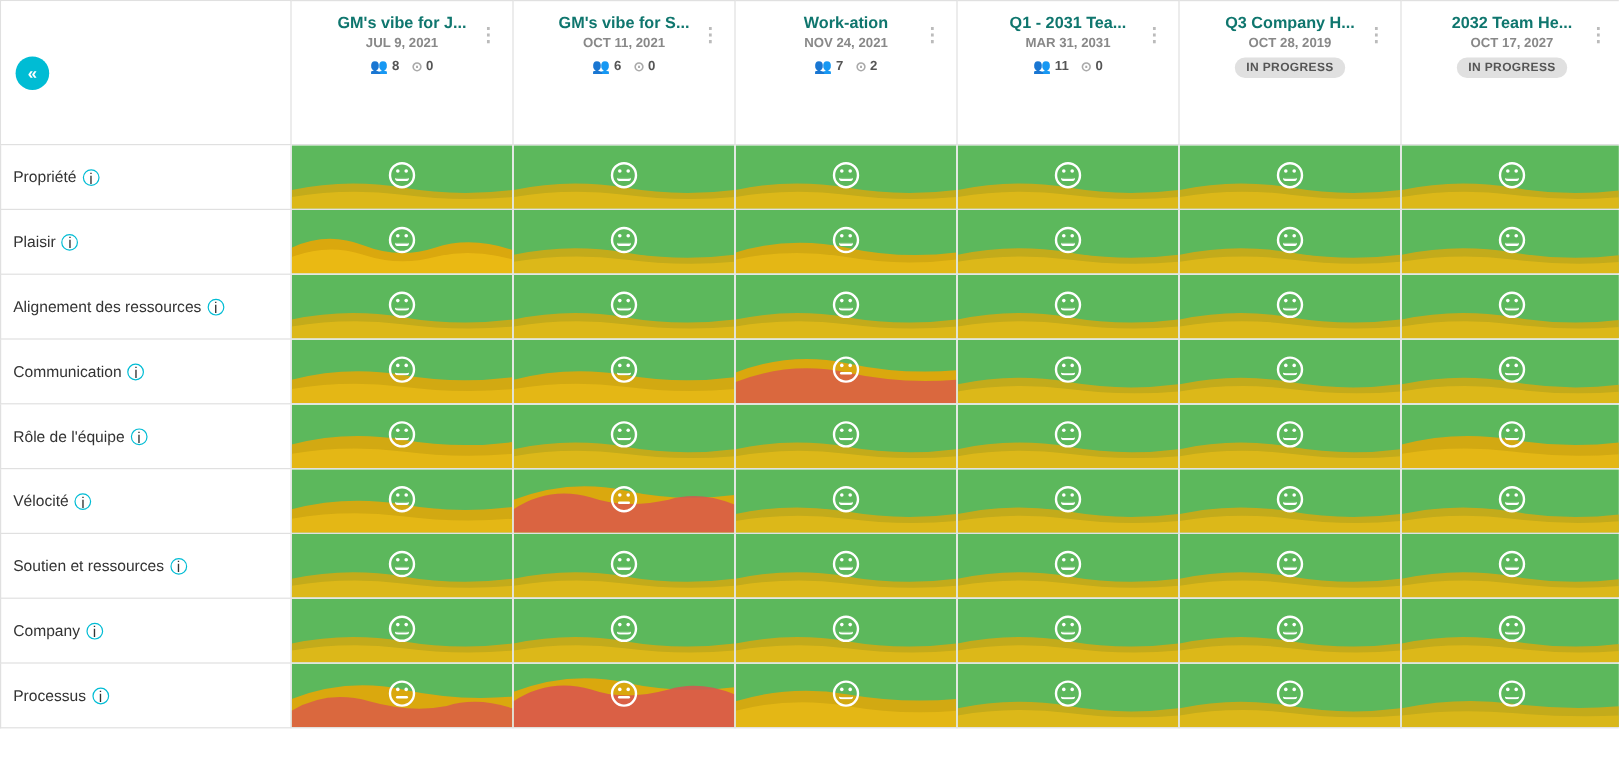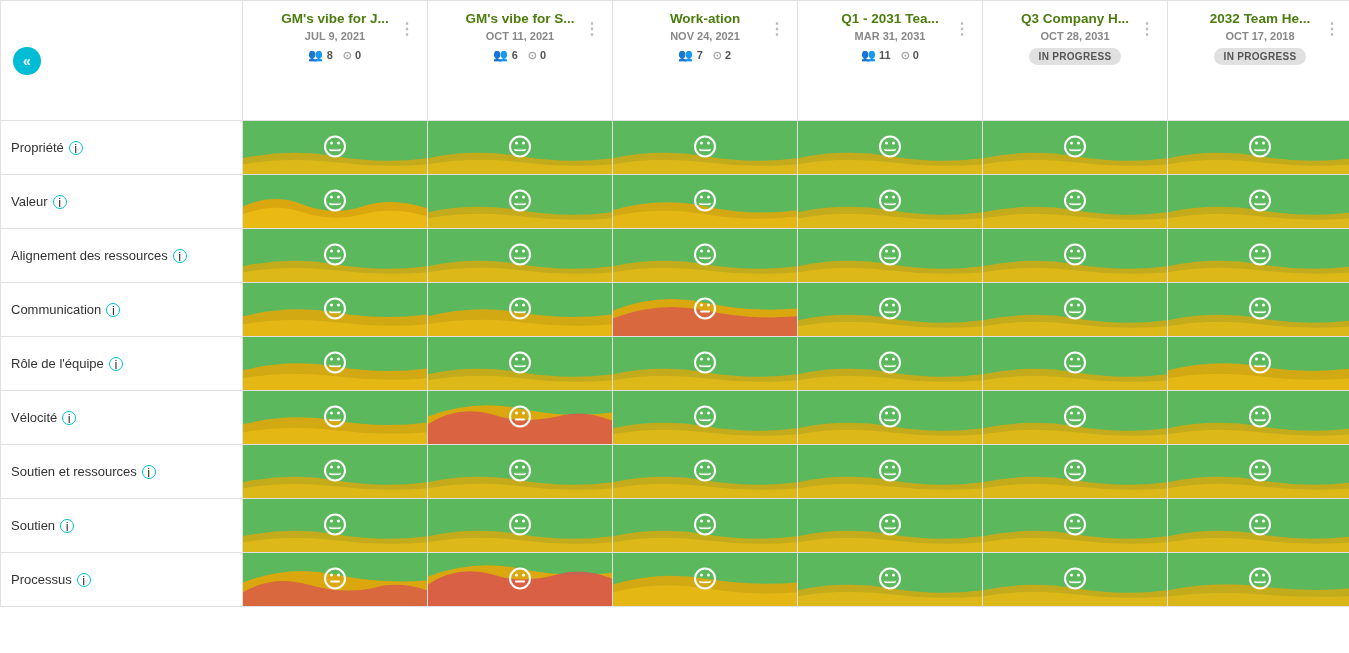--- a/index.html
+++ b/index.html
@@ -65,21 +65,21 @@
       background: #fff;
       text-align: center;
       padding: 10px 6px 8px;
       height: 120px;
       vertical-align: top;
     }
 
     .header-data-cell .title {
       font-size: 13.5px;
       font-weight: 600;
-      color: #4d7c0f;
+      color: #0f766e;
       margin-bottom: 4px;
       white-space: nowrap;
       overflow: hidden;
       text-overflow: ellipsis;
     }
 
     .header-data-cell .date {
       font-size: 11px;
       color: #888;
       margin-bottom: 6px;
@@ -274,31 +274,31 @@
         <span style="font-size:11px; color:#aaa;">⊙</span>
         <span>0</span>
       </span>
               </div>
       <span class="header-dots">⋮</span>
     </div>
           </th>
           <th class="header-data-cell">
     <div style="position:relative;">
       <div class="title">Q3 Company H...</div>
-      <div class="date">OCT 28, 2031</div>
+      <div class="date">OCT 28, 2019</div>
       <div class="meta">
                 <span class="badge-inprogress">IN PROGRESS</span>
               </div>
       <span class="header-dots">⋮</span>
     </div>
           </th>
           <th class="header-data-cell">
     <div style="position:relative;">
       <div class="title">2032 Team He...</div>
-      <div class="date">OCT 17, 2018</div>
+      <div class="date">OCT 17, 2027</div>
       <div class="meta">
                 <span class="badge-inprogress">IN PROGRESS</span>
               </div>
       <span class="header-dots">⋮</span>
     </div>
           </th>
         </tr>
     </thead>
     <tbody id="table-body">
 
@@ -401,21 +401,21 @@
       <div class="smiley">
         <span style="display:inline-block;width:22px;height:22px;border-radius:50%;border:2.5px solid #fff;position:relative;font-size:0;">
     <span style="position:absolute;top:4px;left:4px;width:3px;height:3px;background:#fff;border-radius:50%;"></span>
     <span style="position:absolute;top:4px;right:4px;width:3px;height:3px;background:#fff;border-radius:50%;"></span>
     <span style="position:absolute;bottom:4px;left:3px;right:3px;height:3px;background:transparent;border-bottom:2.5px solid #fff;border-radius:0 0 8px 8px;"></span>
   </span>
       </div>
           </td>
         </tr>
         <tr>
-          <td class="label-cell"><span>Valeur</span><span class="info-icon">i</span></td>
+          <td class="label-cell"><span>Plaisir</span><span class="info-icon">i</span></td>
           <td class="data-cell">
       <div class="wave-container">
         <svg viewBox="0 0 185 54" preserveAspectRatio="none" xmlns="http://www.w3.org/2000/svg">
 
       <rect x="0" y="0" width="185" height="54" fill="#5cb85c"></rect>
       <path d="M0,32 Q30,18 60,30 Q90,42 120,32 Q150,22 185,34 L185,54 L0,54 Z" fill="#f0a500" opacity="0.85"></path>
       <path d="M0,40 Q30,28 60,38 Q90,48 120,40 Q150,32 185,42 L185,54 L0,54 Z" fill="#f5c518" opacity="0.6"></path>
         </svg>
       </div>
       <div class="smiley">
@@ -1031,21 +1031,21 @@
       <div class="smiley">
         <span style="display:inline-block;width:22px;height:22px;border-radius:50%;border:2.5px solid #fff;position:relative;font-size:0;">
     <span style="position:absolute;top:4px;left:4px;width:3px;height:3px;background:#fff;border-radius:50%;"></span>
     <span style="position:absolute;top:4px;right:4px;width:3px;height:3px;background:#fff;border-radius:50%;"></span>
     <span style="position:absolute;bottom:4px;left:3px;right:3px;height:3px;background:transparent;border-bottom:2.5px solid #fff;border-radius:0 0 8px 8px;"></span>
   </span>
       </div>
           </td>
         </tr>
         <tr>
-          <td class="label-cell"><span>Soutien</span><span class="info-icon">i</span></td>
+          <td class="label-cell"><span>Company</span><span class="info-icon">i</span></td>
           <td class="data-cell">
       <div class="wave-container">
         <svg viewBox="0 0 185 54" preserveAspectRatio="none" xmlns="http://www.w3.org/2000/svg">
 
       <rect x="0" y="0" width="185" height="54" fill="#5cb85c"></rect>
       <path d="M0,38 Q46,28 93,36 Q139,44 185,38 L185,54 L0,54 Z" fill="#f0a500" opacity="0.7"></path>
       <path d="M0,44 Q46,36 93,42 Q139,48 185,44 L185,54 L0,54 Z" fill="#f5c518" opacity="0.5"></path>
         </svg>
       </div>
       <div class="smiley">

